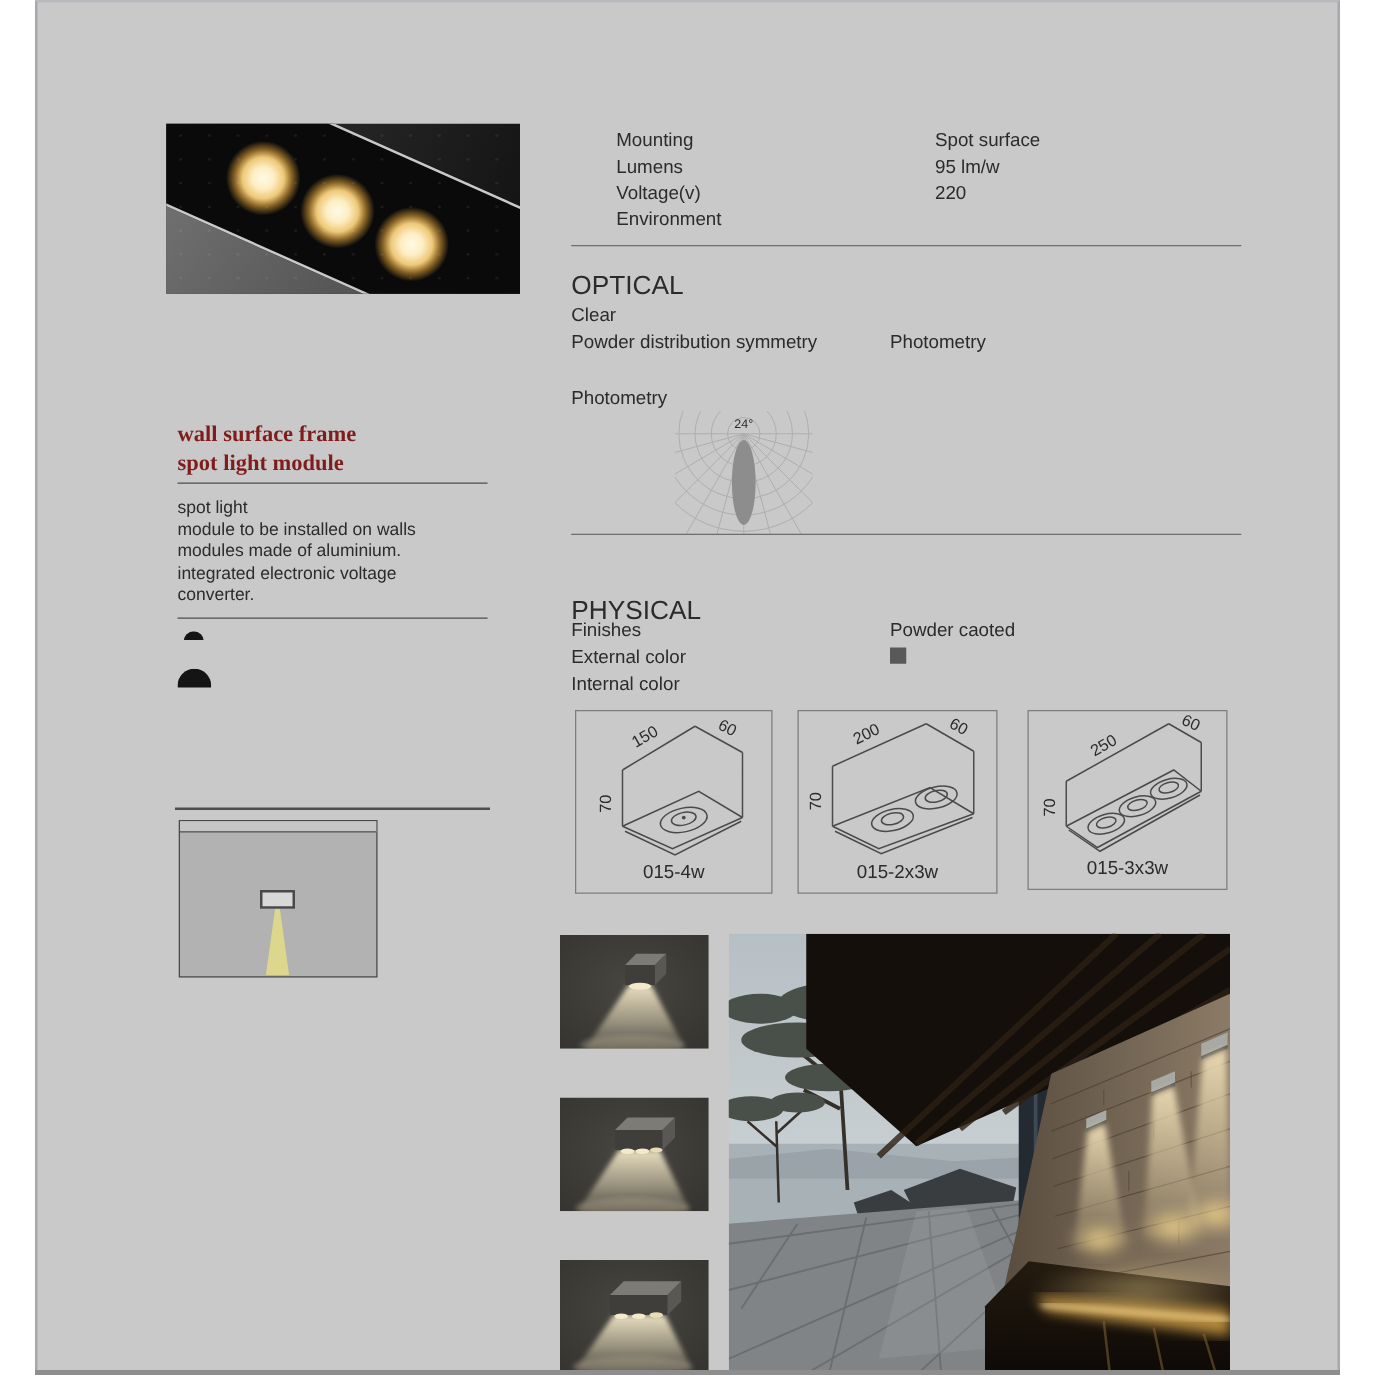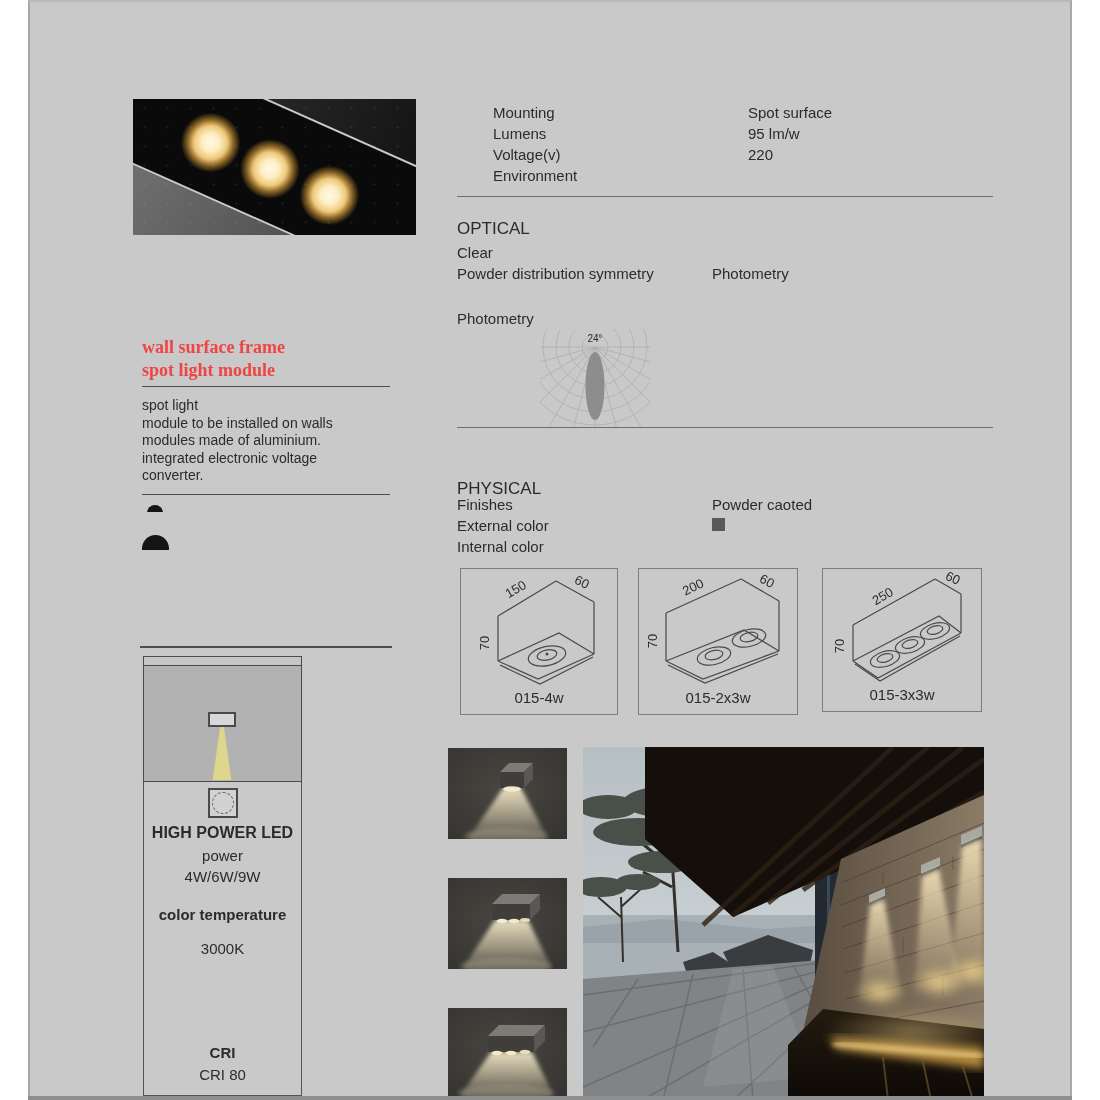--- a/index.html
+++ b/index.html
@@ -8,25 +8,25 @@
   .abs{position:absolute;}
   .sheet{left:28px;top:0;width:1044px;height:1100px;background:#c9c9c9;
          border-left:2px solid #a6a8ae;border-right:2px solid #a6a8ae;border-top:2px solid #b8b9bc;box-sizing:border-box;}
   .bottom-strip{left:28px;top:1096px;width:1044px;height:4px;background:#8e8e8e;}
   
   .spec-block{left:457px;width:540px;}
   .spec-row{display:flex;font-size:15px;line-height:21px;}
   .spec-row .lbl{width:255px;flex:none;}
   .spec-row .val{flex:1;}
   .hr{height:1px;background:#6e6e6e;}
-  .sec-title{font-size:17px;line-height:18px;}
+  .sec-title{font-size:21px;line-height:18px;}
   .swatch{width:13px;height:13px;margin-top:3px;}
   
   .serif-head{font-family:"Liberation Serif","DejaVu Serif",serif;font-weight:bold;
-              font-size:18px;line-height:23px;color:#ef4444;}
+              font-size:18px;line-height:23px;color:#7f1d1d;}
   .desc{font-size:14px;line-height:17.6px;}
   .thinline{height:1px;background:#4e4e4e;}
   .bullet-clip{overflow:hidden;}
   .bullet-clip .dot{position:absolute;left:0;top:0;background:#141414;border-radius:50%;}
   
   .lamp-box{width:159px;height:126px;border:1.5px solid #4a4a4a;box-sizing:border-box;background:#b2b2b2;}
   .lamp-box .topstrip{position:absolute;left:0;top:0;width:100%;height:9px;background:#c6c6c6;border-bottom:1.5px solid #4a4a4a;box-sizing:border-box;}
   .lamp-box .lamp{position:absolute;left:64px;top:55px;width:28px;height:15px;background:#d8d8d8;border:2px solid #4a4a4a;box-sizing:border-box;}
   .lamp-box .beam{position:absolute;left:62px;top:70px;width:32px;height:53px;
                   clip-path:polygon(44% 0,56% 0,79% 100%,21% 100%);}
@@ -176,32 +176,20 @@
     <span class="dot" style="width:27px;height:27px;"></span>
   </div>
   <div class="abs thinline" style="left:140px;top:646px;width:252px;height:2px;"></div>
 
   <div class="abs lamp-box" style="left:143px;top:656px;">
     <div class="topstrip"></div>
     <div class="lamp"></div>
     <div class="beam" style="background: rgb(221, 214, 141);"></div>
   </div>
 
-  <div class="abs led-col" style="left:143px;top:782px;">
-    <div class="chip">
-        <span class="dash"></span>
-      </div>
-    <div class="ctr b fs16" style="top:42px;">HIGH POWER LED</div>
-    <div class="ctr fs15" style="top:65px;">power</div>
-    <div class="ctr fs15" style="top:86px;">4W/6W/9W</div>
-    <div class="ctr b fs15" style="top:124px;">color temperature</div>
-    <div class="ctr fs15" style="top:158px;">3000K</div>
-    <div class="ctr b fs15" style="top:262px;">CRI</div>
-    <div class="ctr fs15" style="top:284px;">CRI 80</div>
-  </div>
 
   <div class="abs model-box" style="left:460px;top:568px;width:158px;height:147px;">
     <svg class="dim-svg" width="156" height="122" viewBox="0 0 156 122">
       <g class="edge">
         <path d="M95,12 L37,47 M95,12 L133,33 M37,47 L37,92 M133,33 L133,85"></path>
         <path d="M37,92 L98,64 L133,85 M37,92 L77,110 L133,85"></path>
         <path d="M39,96 L79,115 L132,88"></path>
       </g>
       <ellipse cx="86" cy="87" rx="19" ry="9.5" transform="rotate(-12 86 87)" class="edge"></ellipse>
       <ellipse cx="86" cy="86" rx="10" ry="5" transform="rotate(-12 86 86)" class="edge"></ellipse>

